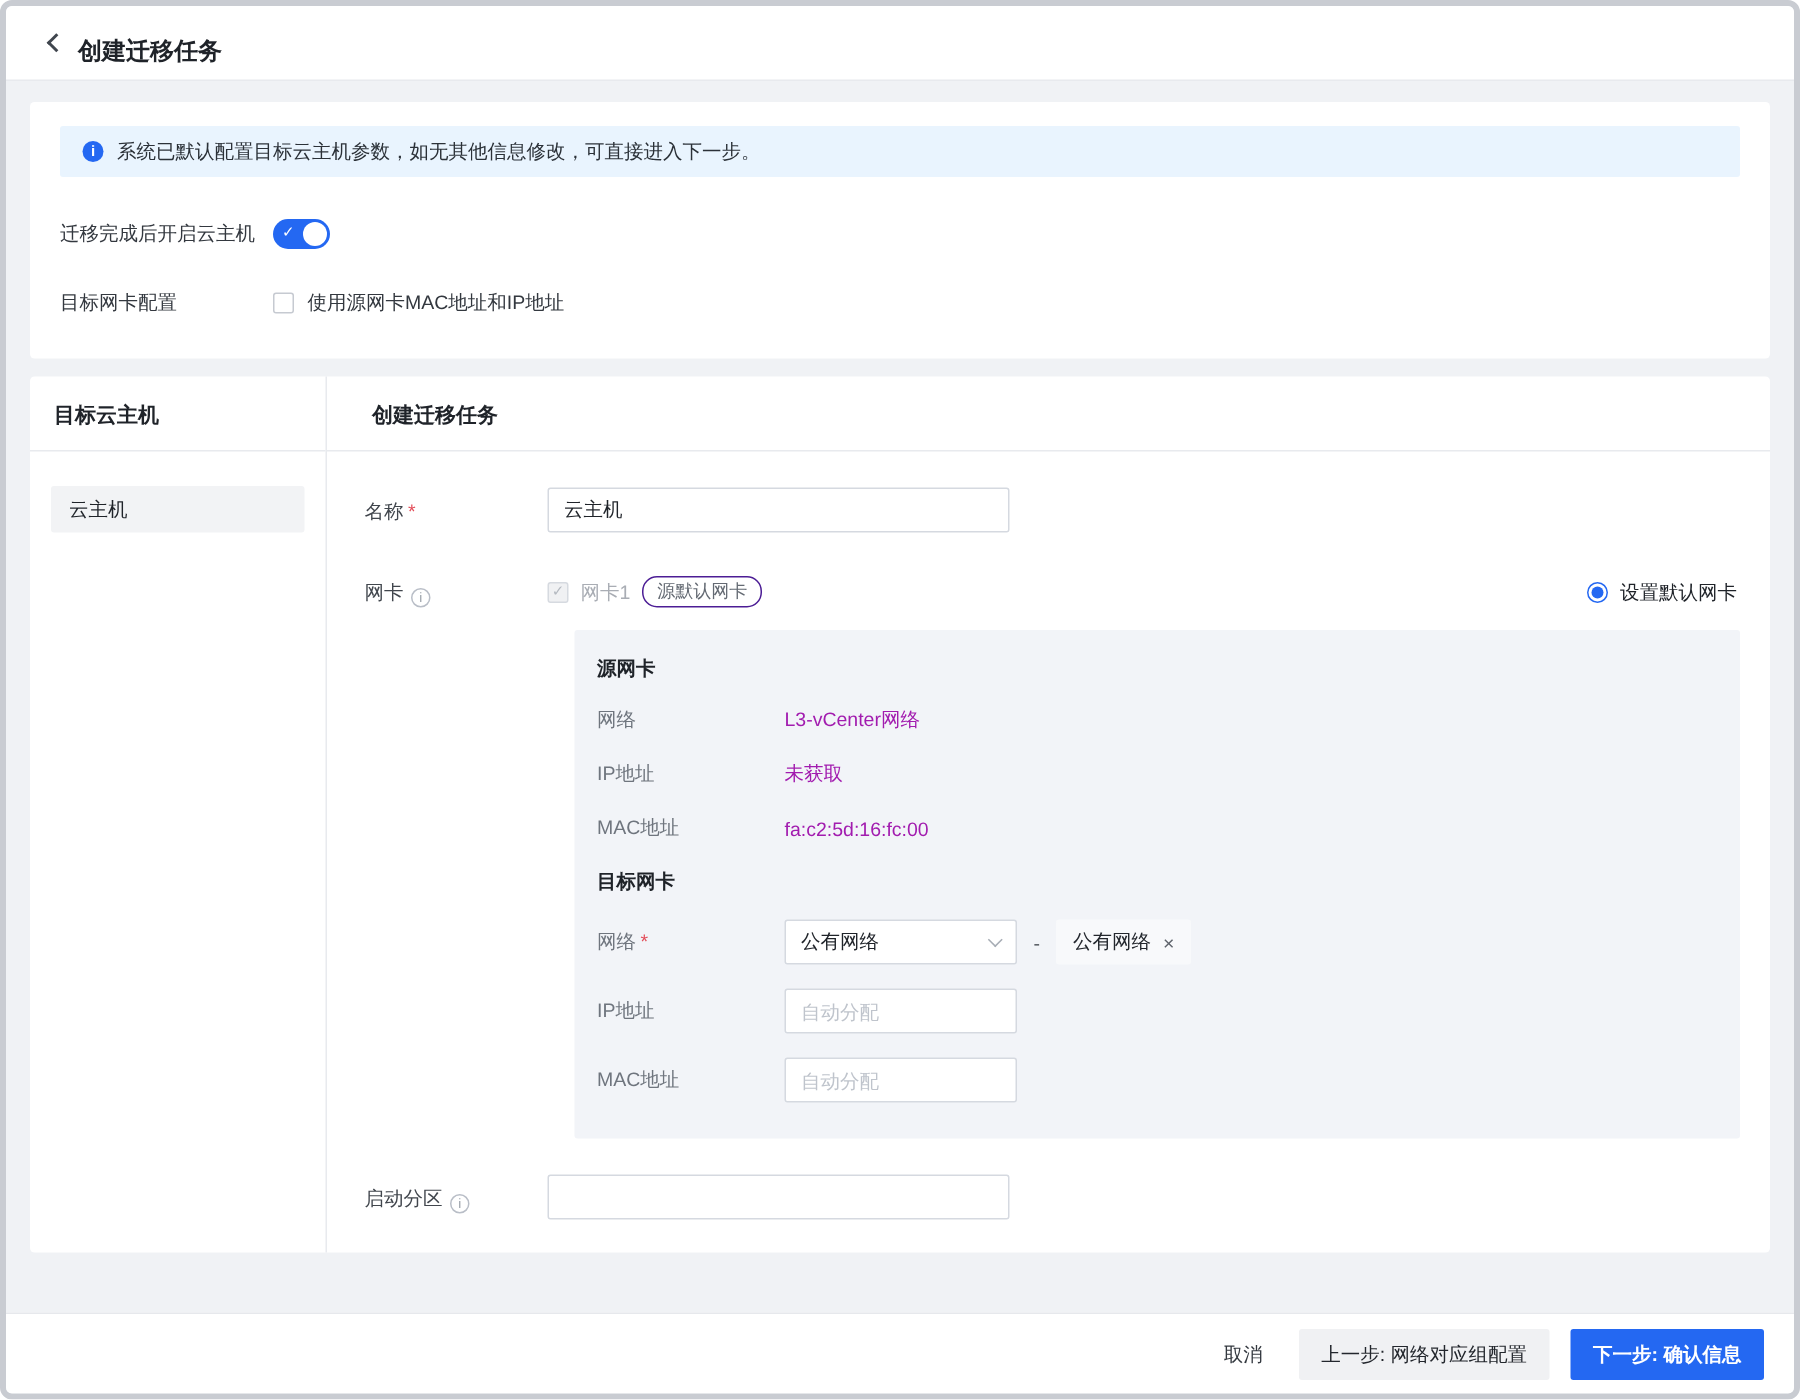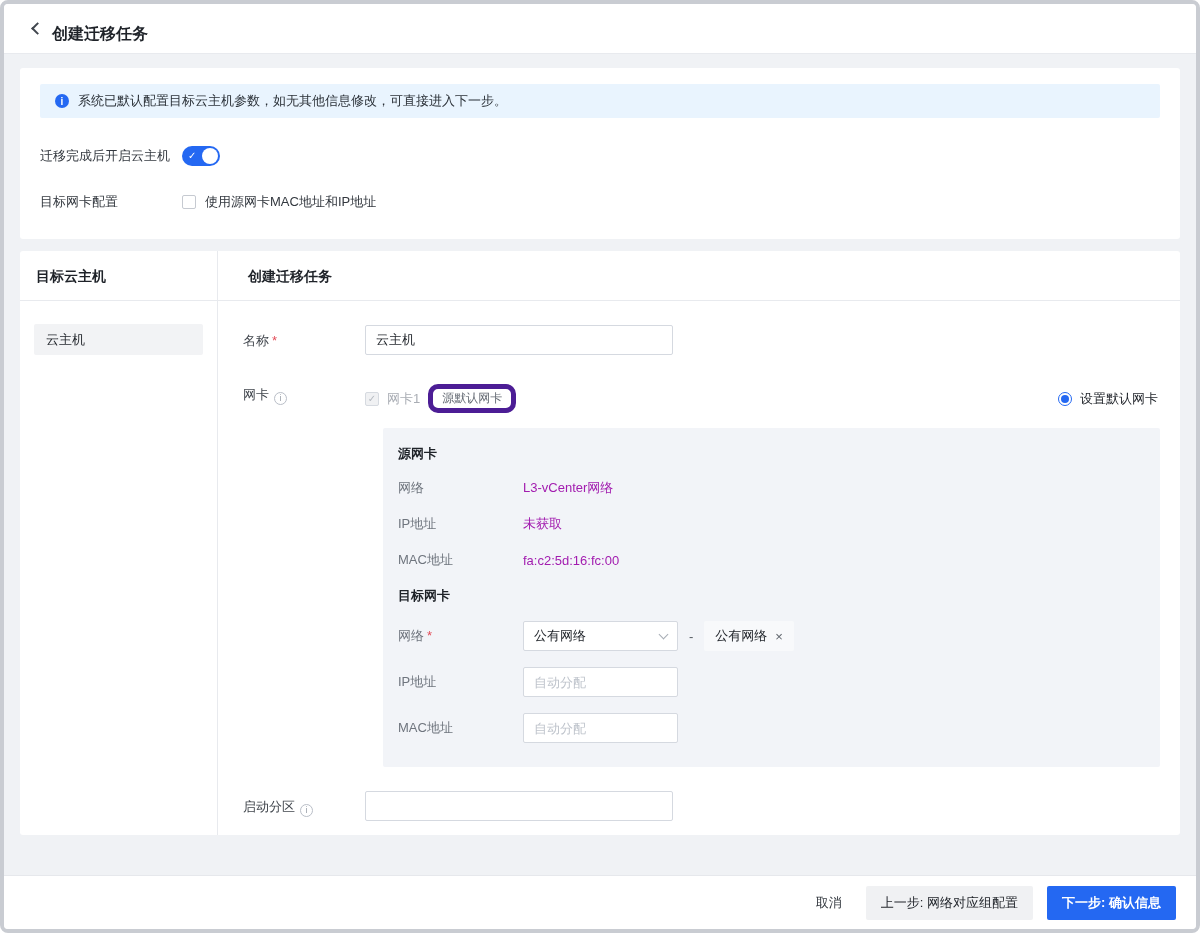--- a/index.html
+++ b/index.html
@@ -126,21 +126,21 @@
   
   .nic-line { display: flex; align-items: center; justify-content: space-between; padding-top: 5px; }
   .nic-left { display: flex; align-items: center; }
   .checkbox.disabled {
     background: #f0f1f3; border-color: #d6dae0;
     color: #b4b9c0; font-size: 10px; text-align: center; line-height: 12px;
     cursor: not-allowed;
   }
   .nic-name { margin-left: 8px; color: #a9adb4; }
   .pill-tag {
-    margin-left: 8px; border: 5px solid #4c1d95; border-radius: 10px;
+    margin-left: 8px; border: 1px solid #4c1d95; border-radius: 10px;
     font-size: 12px; color: #646a73; padding: 1px 9px; background: #fff;
   }
   .radio-opt { display: flex; align-items: center; gap: 8px; cursor: pointer; margin-right: 2px; }
   .radio {
     width: 14px; height: 14px; border-radius: 50%;
     border: 1px solid #2468f2; background: #fff;
     display: flex; align-items: center; justify-content: center;
   }
   .radio .dot { width: 8px; height: 8px; border-radius: 50%; background: #2468f2; }
 

